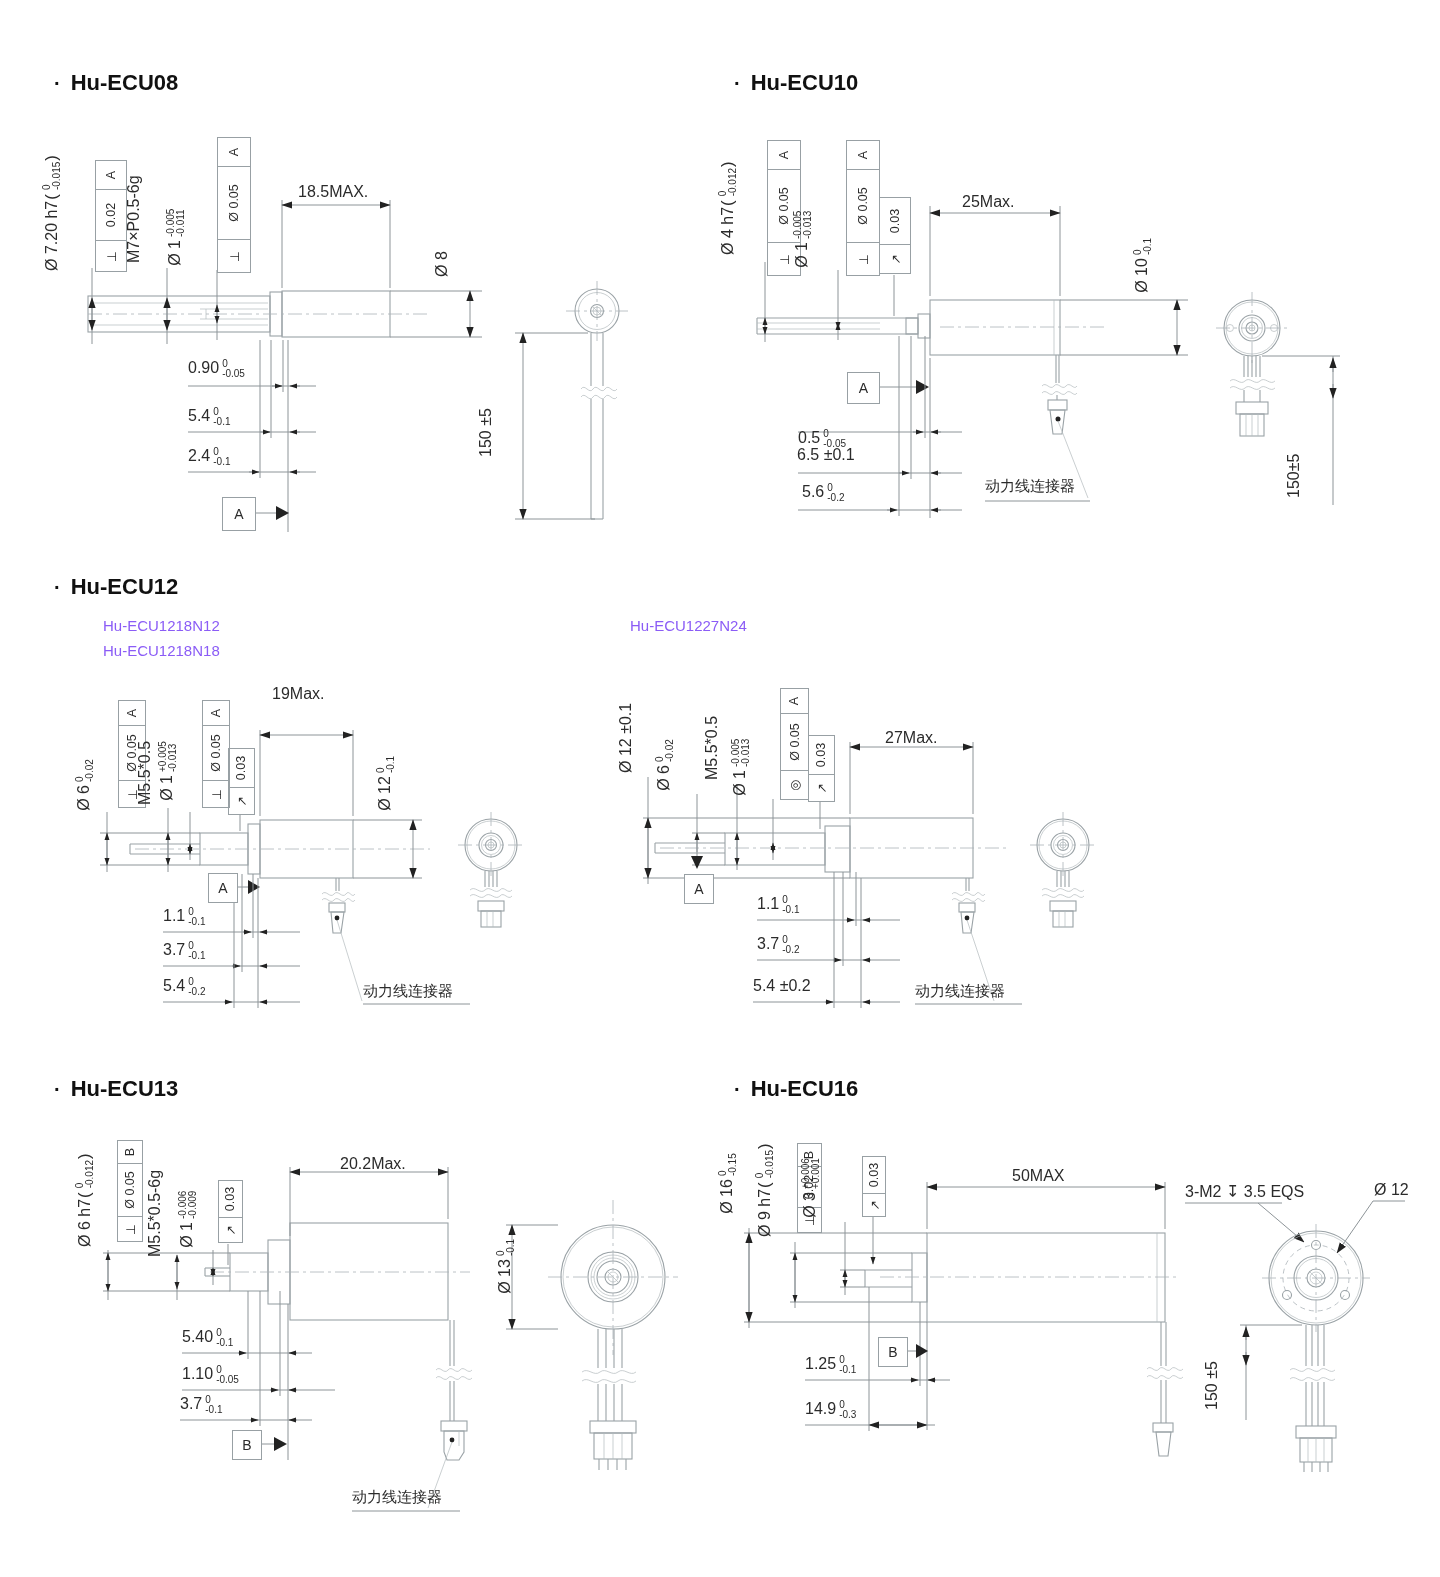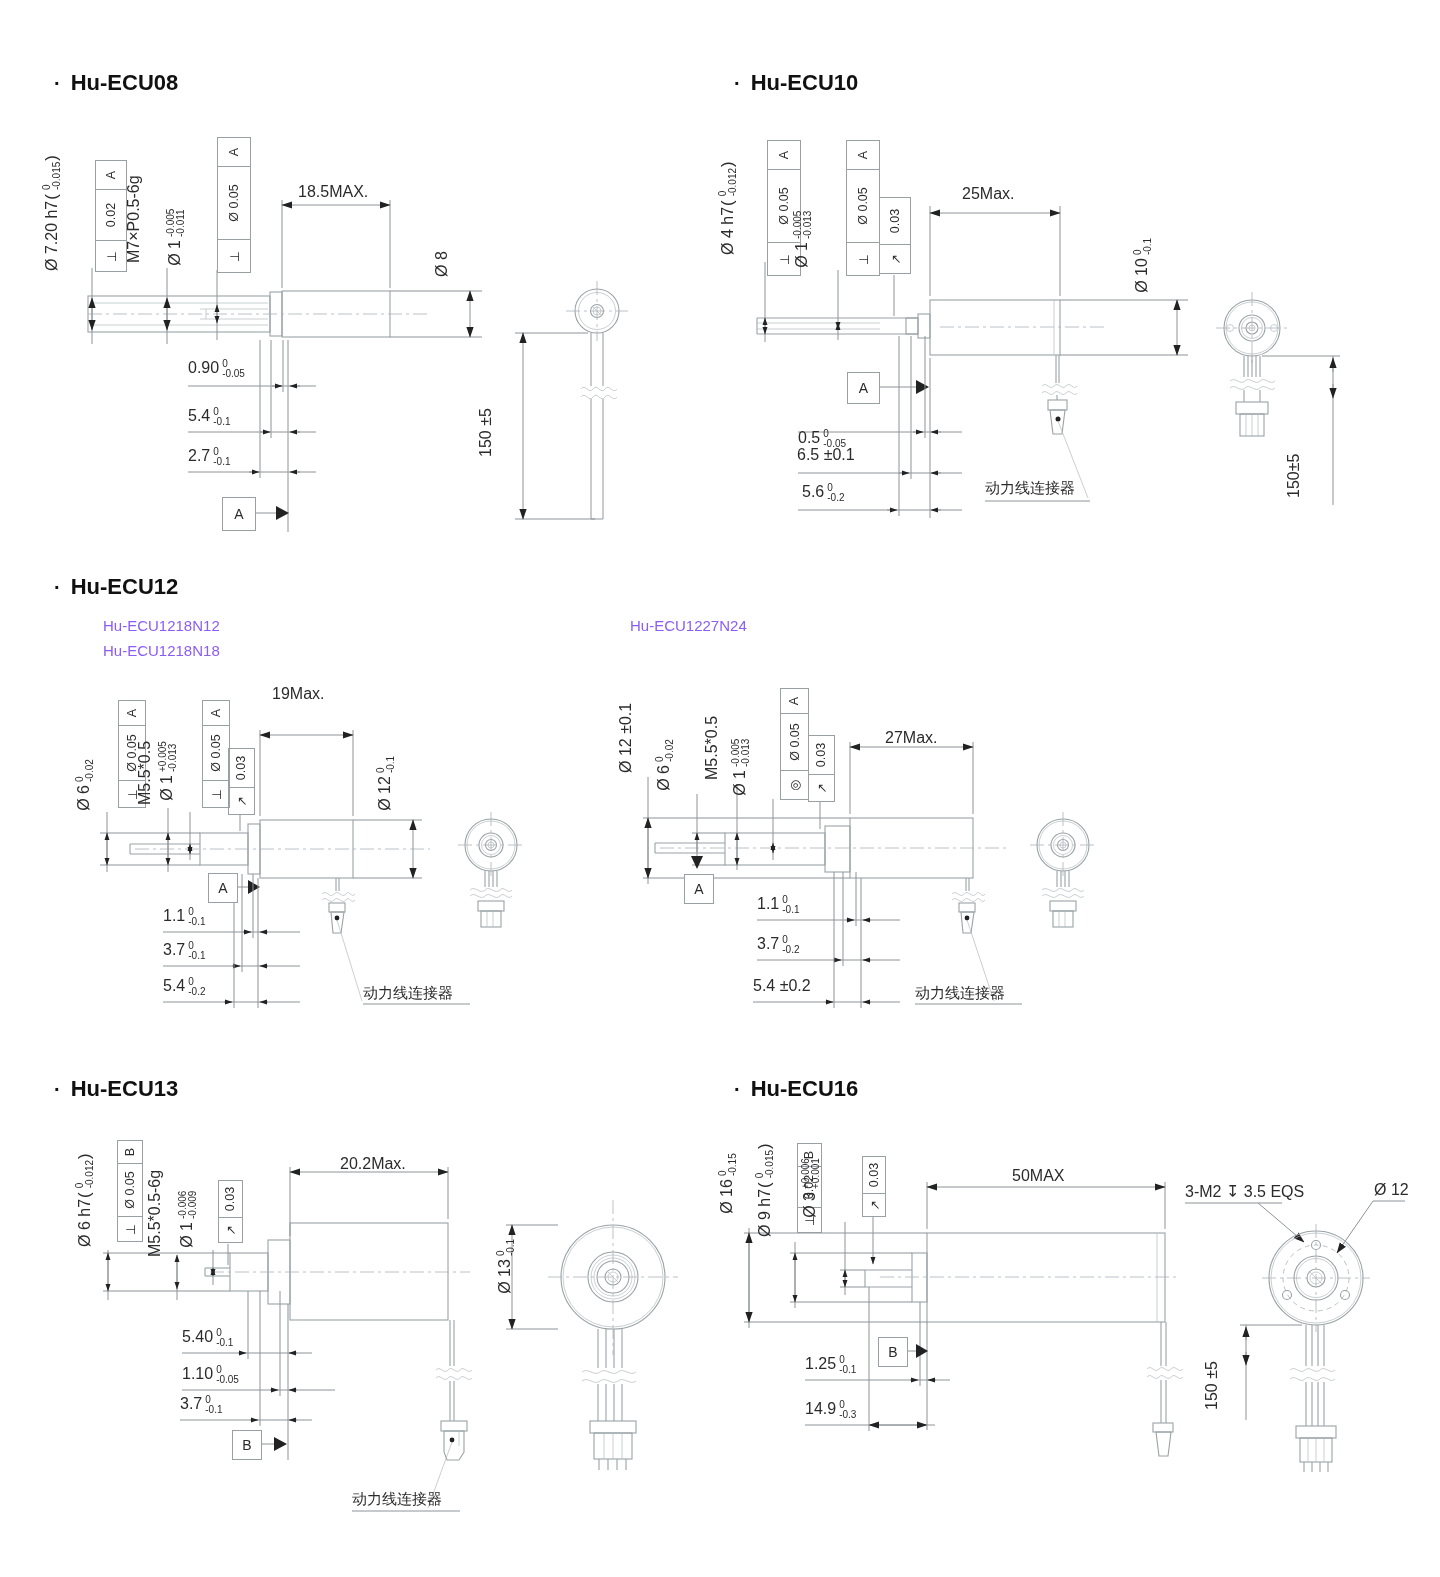--- a/index.html
+++ b/index.html
@@ -10,21 +10,21 @@
   .pt{stroke:#b3babd;stroke-width:0.7;fill:none}
   .d{stroke:#8d9498;stroke-width:1;fill:none}
   .cl{stroke:#abb3b7;stroke-width:0.8;stroke-dasharray:14 4 3 4;fill:none}
   .bc{stroke:#abb3b7;stroke-width:0.8;stroke-dasharray:5 4;fill:none}
   .ar{fill:#222;stroke:none}
   .t{position:absolute;white-space:nowrap;font-size:15.5px;line-height:20px;color:#2b2b2b;}
   .sec-title{font-size:22px;font-weight:bold;color:#111;line-height:26px;}
   .sec-title .blt{font-size:20px;margin-right:10px;}
   .variant{font-size:15px;color:#8b5cf6;}
   .dimtxt{font-size:16px;}
-  .zh{font-size:15px;}
+  .zh{font-size:15px;font-family:Liberation Mono, monospace;}
   .rot{transform:rotate(-90deg);transform-origin:0 100%;}
   .tol{display:inline-flex;flex-direction:column;font-size:10px;line-height:10px;
        margin-left:3px;vertical-align:middle;color:#2b2b2b;}
   .paren{display:inline-flex;align-items:center;}
   .paren::before{content:"(";font-size:17px;margin:0 1px;}
   .paren::after{content:")";font-size:17px;margin:0 1px;}
   .fcf{position:absolute;border:1.2px solid #98a0a4;display:flex;flex-direction:column;}
   .fcf .c{display:flex;align-items:center;justify-content:center;border-bottom:1.2px solid #98a0a4;overflow:visible;}
   .fcf .c:last-child{border-bottom:none;}
   .fcf .c span{transform:rotate(-90deg);white-space:nowrap;font-size:12.5px;color:#2b2b2b;}
@@ -565,21 +565,21 @@
 <div class="t dimtxt" style="left:298px;top:182px">18.5MAX.</div>
 <div class="t rot dimtxt" style="left:452px;top:257px"><span>Ø 8</span></div>
 <div class="t dimtxt" style="left:188px;top:358px"><span>0.90</span><span class="tol">
         <span>0</span>
         <span>-0.05</span>
       </span></div>
 <div class="t dimtxt" style="left:188px;top:406px"><span>5.4</span><span class="tol">
         <span>0</span>
         <span>-0.1</span>
       </span></div>
-<div class="t dimtxt" style="left:188px;top:446px"><span>2.7</span><span class="tol">
+<div class="t dimtxt" style="left:188px;top:446px"><span>2.4</span><span class="tol">
         <span>0</span>
         <span>-0.1</span>
       </span></div>
 <div class="datumbox" style="left:222px;top:497px;width:32px;height:32px">A</div>
 <div class="t rot dimtxt" style="left:496px;top:437px"><span>150 ±5</span></div>
 
 <div class="t rot dimtxt" style="left:738px;top:235px"><span>Ø 4 h7</span><span class="paren">
         <span class="tol">
           <span>0</span>
           <span>-0.012</span>
@@ -612,21 +612,21 @@
       </div>
 </div>
 <div class="fcf" style="left:879px;top:197px;width:30px">
   <div class="c" style="height:46px">
         <span>0.03</span>
       </div>
   <div class="c" style="height:28px">
         <span>↗</span>
       </div>
 </div>
-<div class="t dimtxt" style="left:962px;top:184px">25Max.</div>
+<div class="t dimtxt" style="left:962px;top:192px">25Max.</div>
 <div class="t rot dimtxt" style="left:1153px;top:272px"><span>Ø 10</span><span class="tol">
         <span>0</span>
         <span>-0.1</span>
       </span></div>
 <div class="datumbox" style="left:847px;top:372px;width:31px;height:30px">A</div>
 <div class="t dimtxt" style="left:798px;top:428px"><span>0.5</span><span class="tol">
         <span>0</span>
         <span>-0.05</span>
       </span></div>
 <div class="t dimtxt" style="left:797px;top:445px"><span>6.5 ±0.1</span></div>

